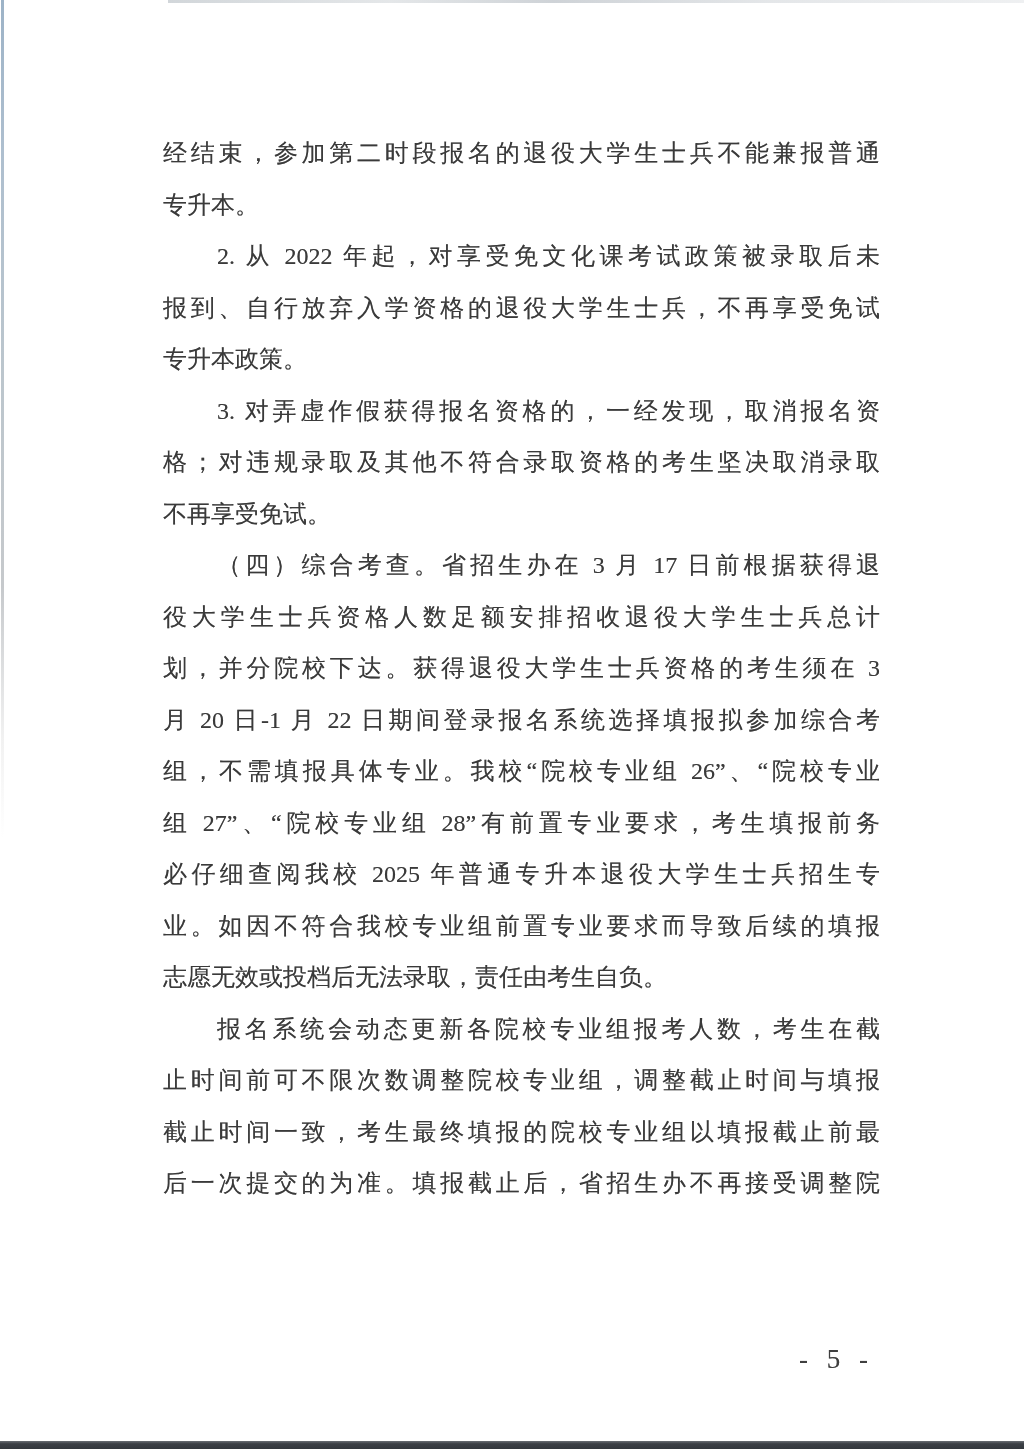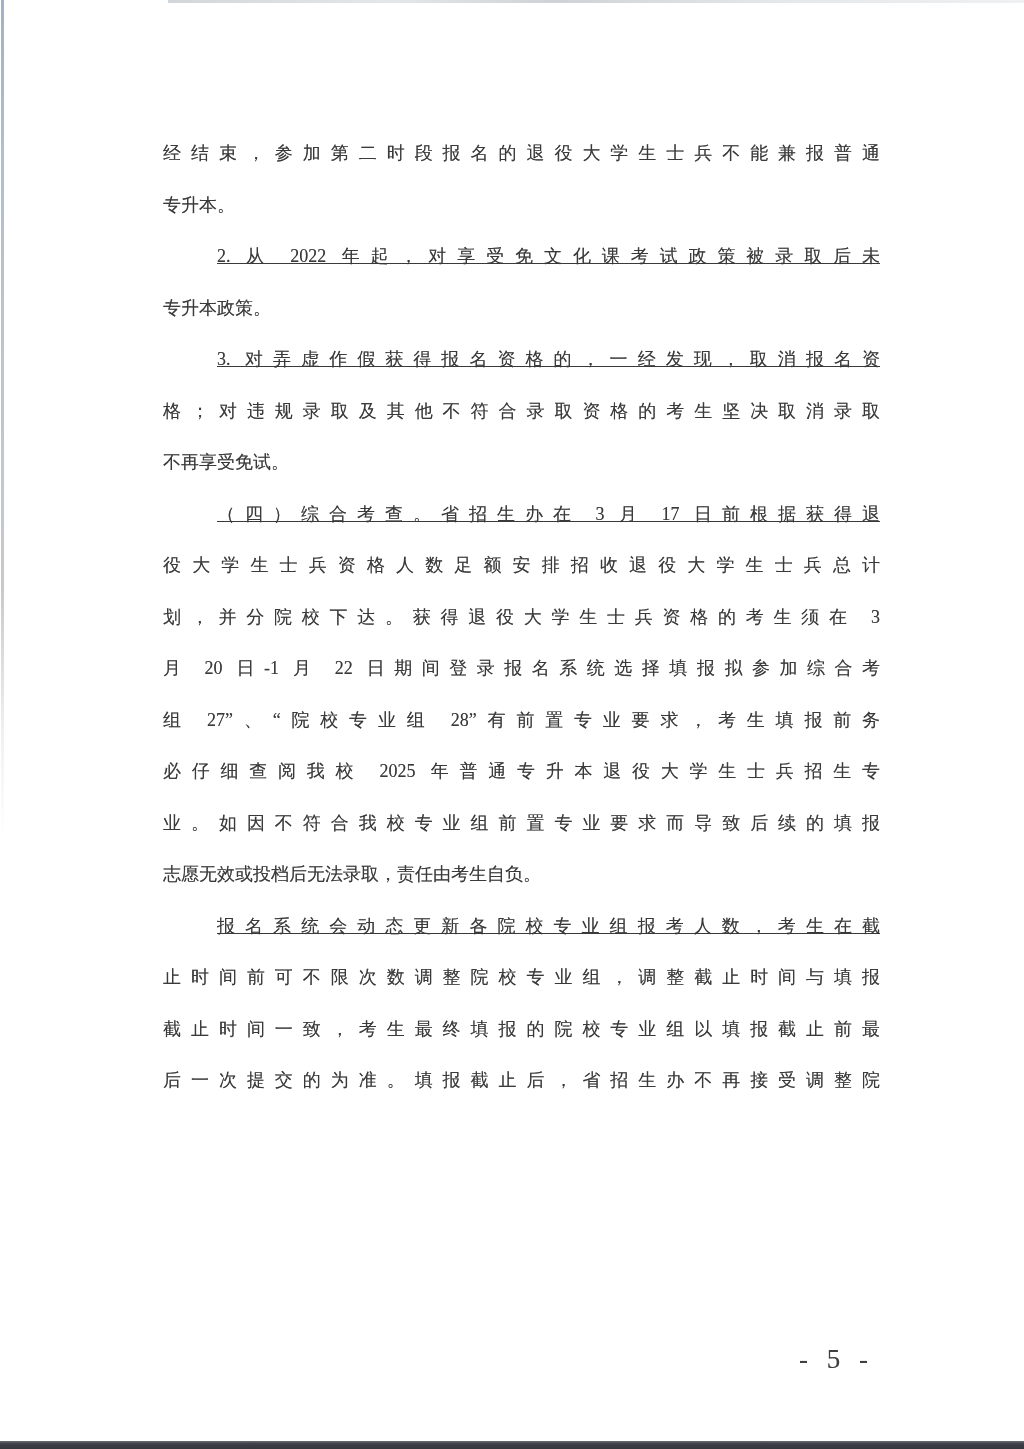--- a/index.html
+++ b/index.html
@@ -55,29 +55,28 @@
   .content {
     position: absolute;
     left: 163px;
     top: 128px;
     width: 717px;
     color: #3a3a3a;
   }
   .line {
     height: 51.5px;
     line-height: 51.5px;
-    font-size: 18px;
+    font-size: 24px;
     white-space: nowrap;
     text-align: justify;
     text-align-last: justify;
     text-shadow: 0 0 0.5px rgba(70,70,70,0.55);
   }
   .line.indent {
     text-indent: 54px;
-    text-decoration: underline;
   }
   .line.para-end {
     text-align: center;
     text-align-last: left;
     font-family: Liberation Serif, serif;
   }
   .page-number {
     position: absolute;
     top: 1344px;
     right: 150px;
@@ -90,28 +89,30 @@
 </head>
 <body>
 
 <div class="edge-strip-left"></div>
 <div class="edge-line-top"></div>
 
 <div class="content">
     <div class="line">经结束，参加第二时段报名的退役大学生士兵不能兼报普通</div>
     <div class="line para-end">专升本。</div>
     <div class="line indent">2. 从 2022 年起，对享受免文化课考试政策被录取后未</div>
+    <div class="line">报到、自行放弃入学资格的退役大学生士兵，不再享受免试</div>
     <div class="line para-end">专升本政策。</div>
     <div class="line indent">3. 对弄虚作假获得报名资格的，一经发现，取消报名资</div>
     <div class="line">格；对违规录取及其他不符合录取资格的考生坚决取消录取</div>
     <div class="line para-end">不再享受免试。</div>
     <div class="line indent">（四）综合考查。省招生办在 3 月 17 日前根据获得退</div>
     <div class="line">役大学生士兵资格人数足额安排招收退役大学生士兵总计</div>
     <div class="line">划，并分院校下达。获得退役大学生士兵资格的考生须在 3</div>
     <div class="line">月 20 日-1 月 22 日期间登录报名系统选择填报拟参加综合考</div>
+    <div class="line">组，不需填报具体专业。我校“院校专业组 26”、“院校专业</div>
     <div class="line">组 27”、“院校专业组 28”有前置专业要求，考生填报前务</div>
     <div class="line">必仔细查阅我校 2025 年普通专升本退役大学生士兵招生专</div>
     <div class="line">业。如因不符合我校专业组前置专业要求而导致后续的填报</div>
     <div class="line para-end">志愿无效或投档后无法录取，责任由考生自负。</div>
     <div class="line indent">报名系统会动态更新各院校专业组报考人数，考生在截</div>
     <div class="line">止时间前可不限次数调整院校专业组，调整截止时间与填报</div>
     <div class="line">截止时间一致，考生最终填报的院校专业组以填报截止前最</div>
     <div class="line">后一次提交的为准。填报截止后，省招生办不再接受调整院</div>
   </div>
 

